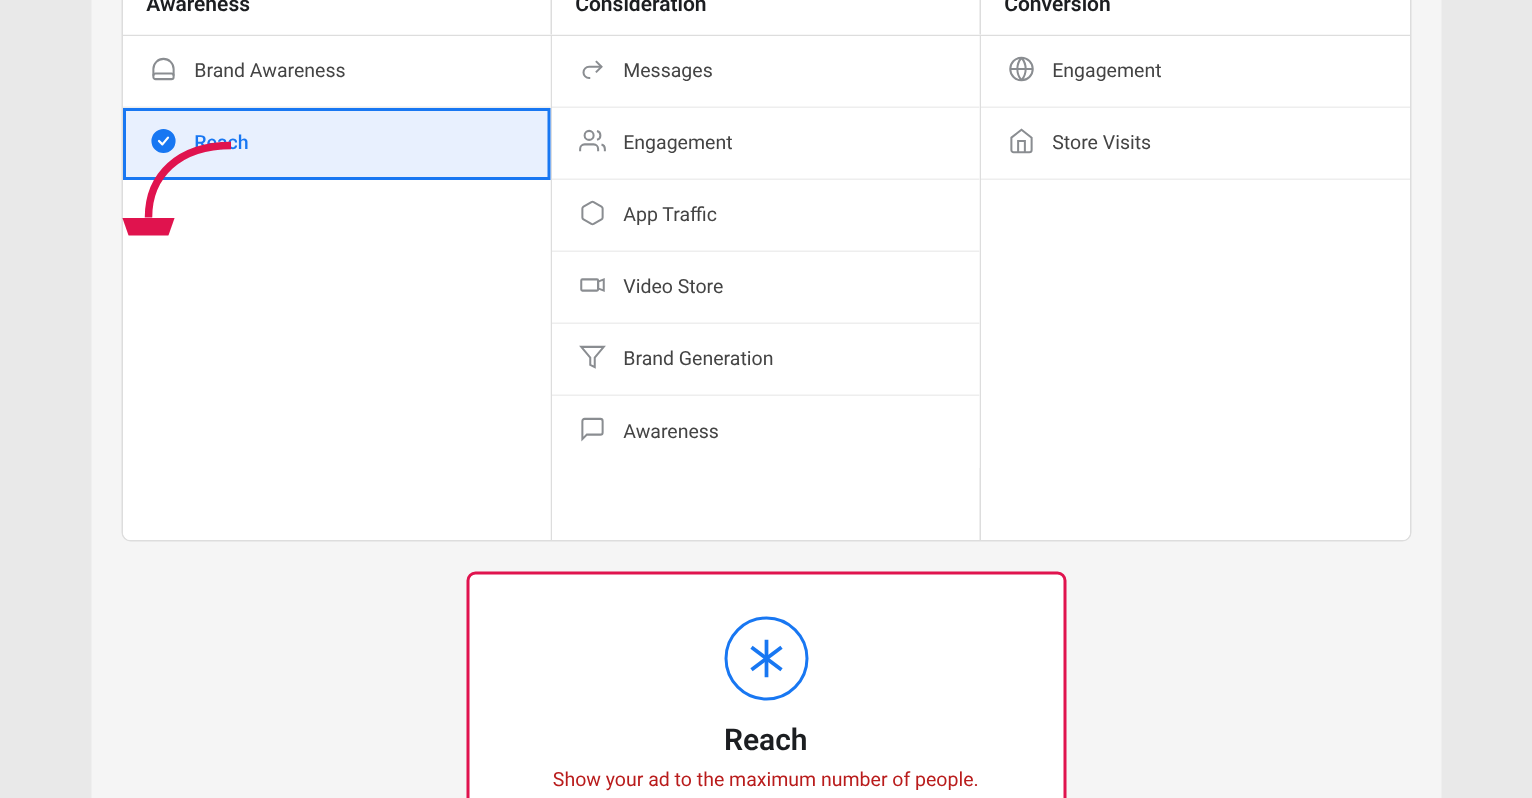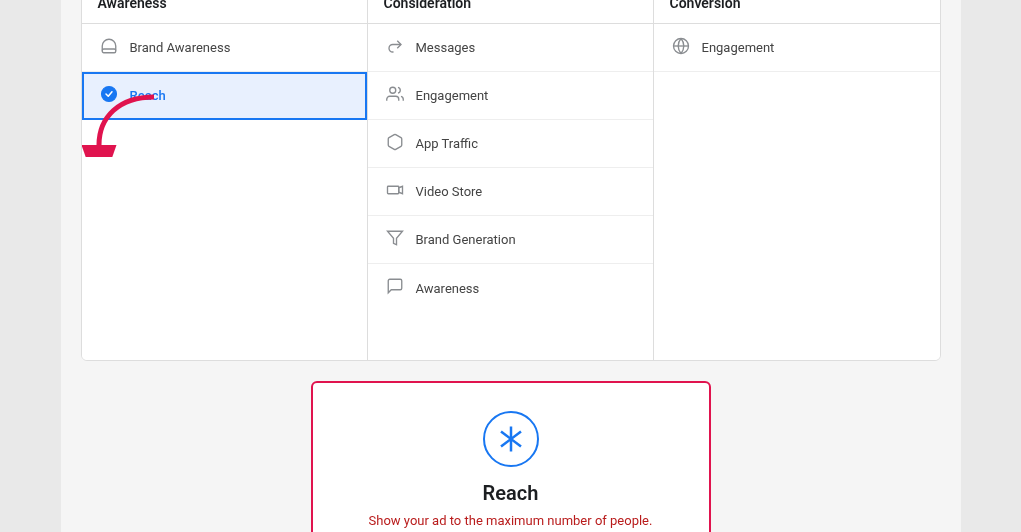--- a/index.html
+++ b/index.html
@@ -246,20 +246,29 @@
       <div class="column">
         <div class="col-item">
           <span class="col-item-icon">
             <svg width="18" height="18" viewBox="0 0 24 24" fill="none" stroke="currentColor" stroke-width="1.8">
               <circle cx="12" cy="12" r="10"></circle>
                 <line x1="2" y1="12" x2="22" y2="12"></line>
                 <path d="M12 2a15.3 15.3 0 010 20M12 2a15.3 15.3 0 000 20"></path>
             </svg>
           </span>
           <span class="col-item-label">Engagement</span>
+        </div>
+        <div class="col-item">
+          <span class="col-item-icon">
+            <svg width="18" height="18" viewBox="0 0 24 24" fill="none" stroke="currentColor" stroke-width="1.8">
+              <path d="M3 9l9-7 9 7v11a2 2 0 01-2 2H5a2 2 0 01-2-2z"></path>
+                <polyline points="9 22 9 12 15 12 15 22"></polyline>
+            </svg>
+          </span>
+          <span class="col-item-label">Store Visits</span>
         </div>
         <div class="empty-cell" style="flex:1;min-height:150px;"></div>
       </div>
 
     </div>
   </div>
 
   <div class="info-box">
     <div class="info-icon">
       <svg width="30" height="30" viewBox="0 0 24 24" fill="none" stroke="#1877f2" stroke-width="2">

